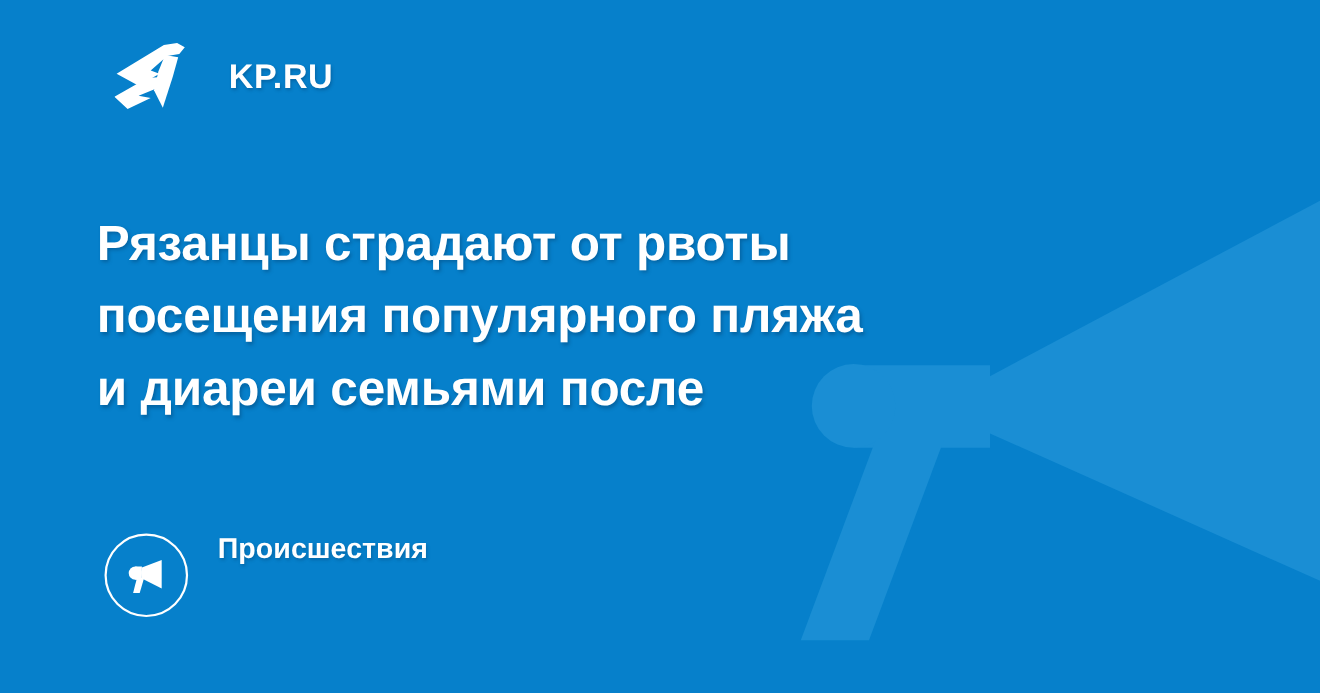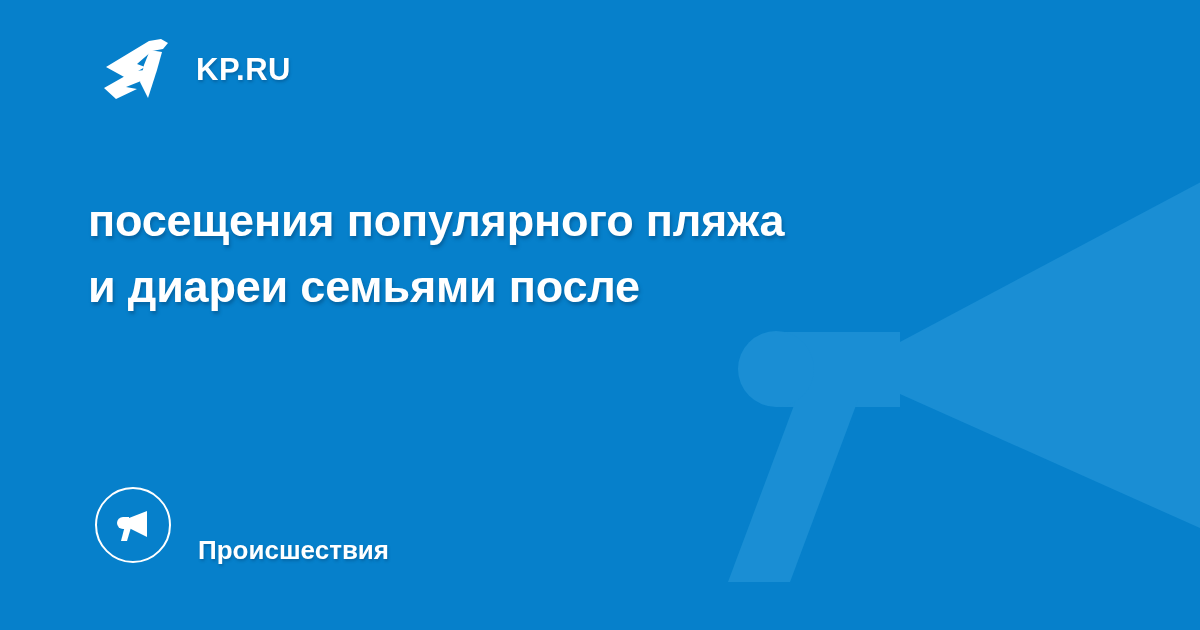--- a/index.html
+++ b/index.html
@@ -51,20 +51,21 @@
     flex: 0 0 auto;
   }
   .brand-name {
     font-size: 31px;
     font-weight: bold;
     color: #ffffff;
     letter-spacing: 0.5px;
     line-height: 1;
     text-shadow: 1px 2px 3px rgba(0, 40, 80, 0.30);
     white-space: nowrap;
+    margin-left: 12px;
   }
 
   
   .headline {
     position: absolute;
     left: 88px;
     top: 188px;
     width: 960px;
     margin: 0;
     font-size: 45px;
@@ -78,21 +79,21 @@
     display: block;
     white-space: nowrap;
   }
 
   
   .category {
     position: absolute;
     left: 95px;
     top: 485px;
     display: flex;
-    align-items: flex-end;
+    align-items: flex-start;
     gap: 27px;
     height: 78px;
   }
   .category-icon-ring {
     width: 76px;
     height: 76px;
     border-radius: 50%;
     border: 2px solid #ffffff;
     box-sizing: border-box;
     display: flex;
@@ -142,20 +143,21 @@
 
         <path d="M0 50 L30 33 L42 32 L37 43 L22 49 L33 51 L12 61 Z"></path>
 
         <path d="M46 12 L58 14 L53 32 L44 60 L36 44 L40 27 Z"></path>
       </g>
     </svg>
     <span class="brand-name">KP.RU</span>
   </div>
 
   <h1 class="headline">
+    <span class="headline-line">Рязанцы страдают от рвоты</span>
     <span class="headline-line">посещения популярного пляжа</span>
     <span class="headline-line">и диареи семьями после</span>
   </h1>
 
   <div class="category">
     <span class="category-icon-ring">
       <svg viewBox="0 0 40 40" xmlns="http://www.w3.org/2000/svg">
         <g fill="#ffffff">
 
           <path d="M34 6 L34 32 L16 23 L16 13 Z"></path>

